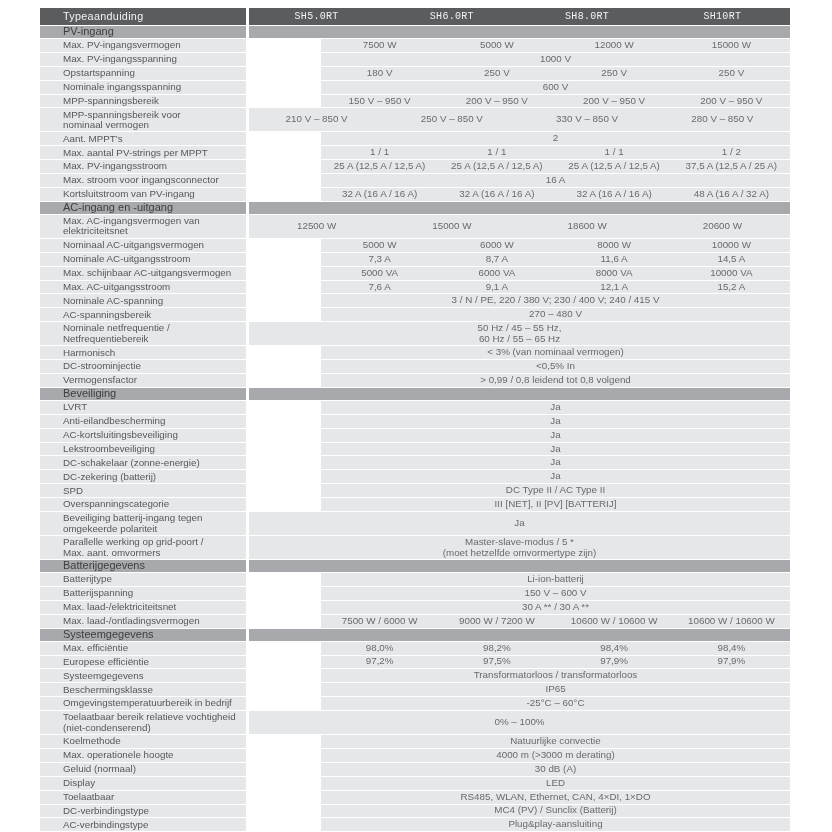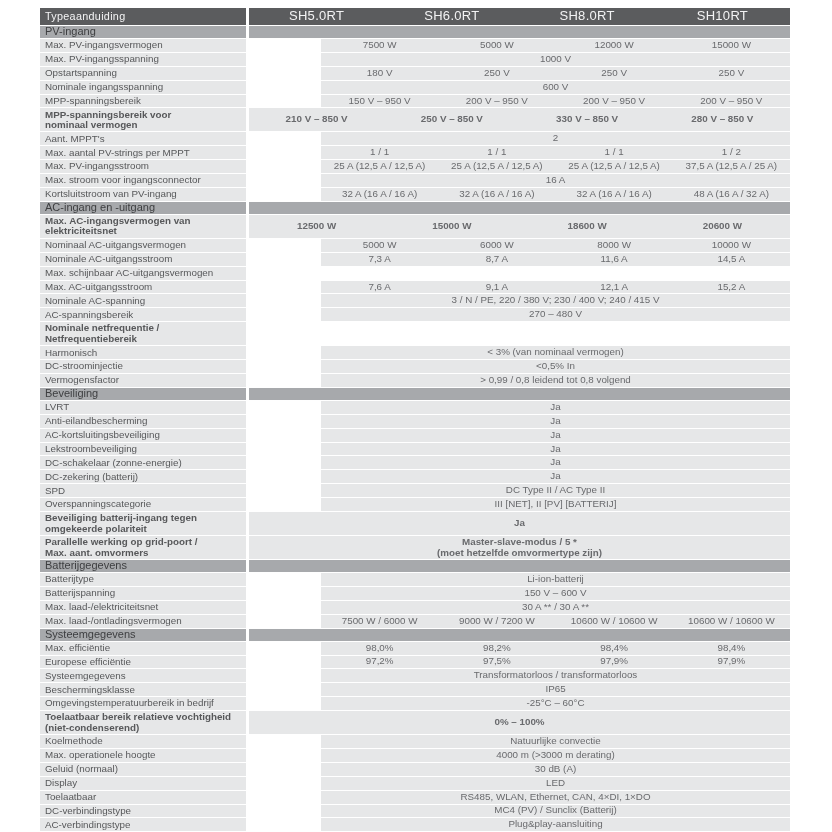--- a/index.html
+++ b/index.html
@@ -6,44 +6,44 @@
   body{
     width:832px;height:832px;background:#ffffff;
     font-family:"Liberation Sans","DejaVu Sans",sans-serif;
     overflow:hidden;position:relative;
   }
   .table{position:absolute;left:40px;top:8px;width:750px;}
   .row{display:flex;margin-bottom:1px;}
   .cell{box-sizing:border-box;}
   .label{
     width:206px;flex:0 0 206px;display:flex;align-items:center;
-    padding-left:5px;padding-right:4px;
+    padding-left:23px;padding-right:4px;
     white-space:pre-line;line-height:1.06;
     font-size:9.8px;color:var(--label-text);
     background:var(--row-bg);
   }
   .gap{width:3px;flex:0 0 3px;}
   .vals{flex:1;display:flex;background:var(--row-bg);}
   .val{
     flex:1;display:flex;align-items:center;justify-content:center;
     text-align:center;white-space:pre-line;line-height:1.12;
     font-size:9.8px;color:var(--value-text);
   }
   
   .row.head{height:17px;}
   .row.head .label,.row.head .vals{background:var(--header-bg);}
   .row.head .label{color:var(--header-text);font-size:10.8px;letter-spacing:.3px;}
-  .row.head .val{color:var(--header-text);font-size:13px;letter-spacing:.3px;}
+  .row.head .val{color:var(--header-text);font-size:10px;letter-spacing:.3px;font-family:Liberation Mono, monospace;}
   
   .row.section{height:12px;}
   .row.section .label,.row.section .vals{background:var(--section-bg);}
   .row.section .label{color:var(--section-text);font-size:11px;}
   
   .row.single{height:12.9px;gap:36px;}
-  .row.tall{height:23px;font-weight:bold;}
+  .row.tall{height:23px;}
 </style>
 </head>
 <body style="--header-bg: #5b5c5e; --header-text: #f3f3f4; --section-bg: #a7a9ac; --section-text: #3d3e40; --row-bg: #e6e7e8; --label-text: #57585a; --value-text: #696a6d;">
 
 <div class="table">
   <div class="row head">
     <div class="cell label">Typeaanduiding</div>
     <div class="gap"></div>
     <div class="vals">
       <div class="cell val">SH5.0RT</div>
@@ -189,20 +189,26 @@
         <div class="vals">
           <div class="cell val">7,3 A</div>
           <div class="cell val">8,7 A</div>
           <div class="cell val">11,6 A</div>
           <div class="cell val">14,5 A</div>
         </div>
       </div>
       <div class="row single">
         <div class="cell label">Max. schijnbaar AC-uitgangsvermogen</div>
         <div class="gap"></div>
+        <div class="vals">
+          <div class="cell val">5000 VA</div>
+          <div class="cell val">6000 VA</div>
+          <div class="cell val">8000 VA</div>
+          <div class="cell val">10000 VA</div>
+        </div>
       </div>
       <div class="row single">
         <div class="cell label">Max. AC-uitgangsstroom</div>
         <div class="gap"></div>
         <div class="vals">
           <div class="cell val">7,6 A</div>
           <div class="cell val">9,1 A</div>
           <div class="cell val">12,1 A</div>
           <div class="cell val">15,2 A</div>
         </div>
@@ -218,20 +224,24 @@
         <div class="cell label">AC-spanningsbereik</div>
         <div class="gap"></div>
         <div class="vals">
           <div class="cell val">270 – 480 V</div>
         </div>
       </div>
       <div class="row tall">
         <div class="cell label">Nominale netfrequentie /
 Netfrequentiebereik</div>
         <div class="gap"></div>
+        <div class="vals">
+          <div class="cell val">50 Hz / 45 – 55 Hz,
+60 Hz / 55 – 65 Hz</div>
+        </div>
       </div>
       <div class="row single">
         <div class="cell label">Harmonisch</div>
         <div class="gap"></div>
         <div class="vals">
           <div class="cell val">&lt; 3% (van nominaal vermogen)</div>
         </div>
       </div>
       <div class="row single">
         <div class="cell label">DC-stroominjectie</div>

